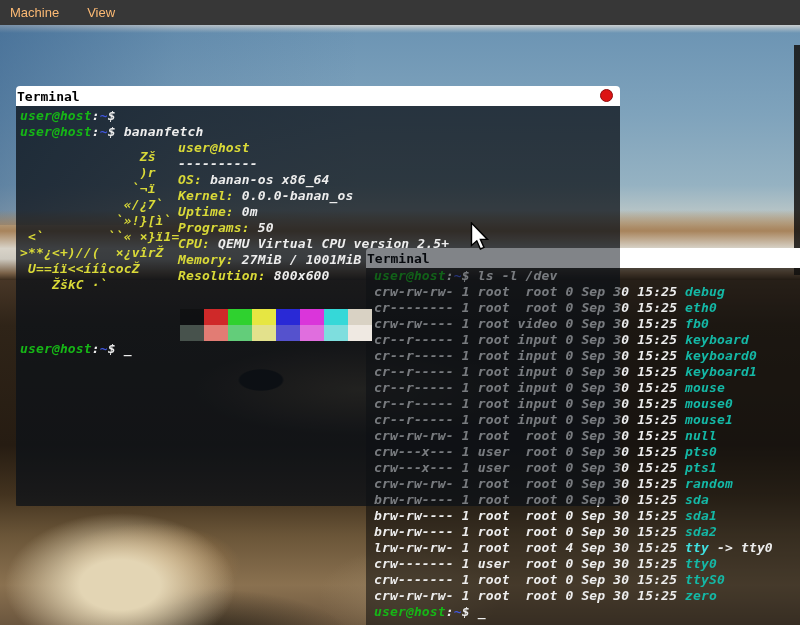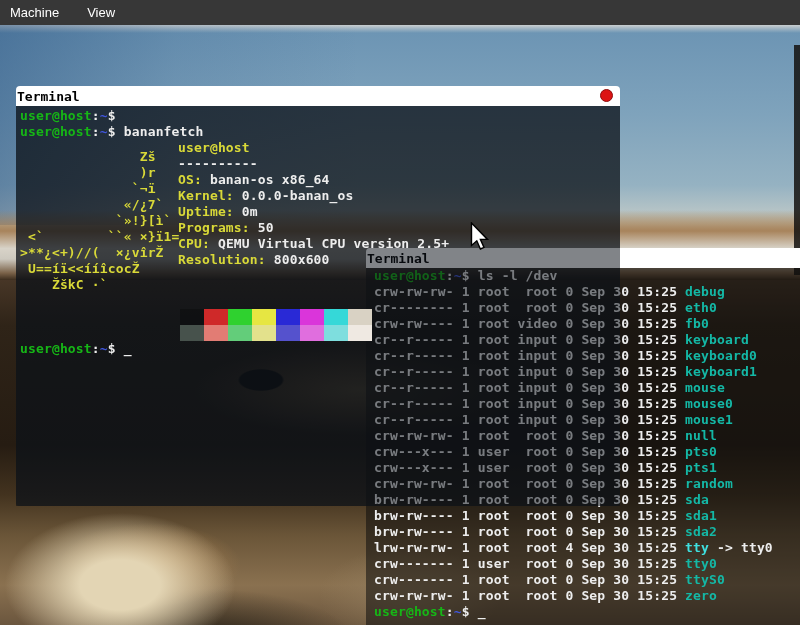--- a/index.html
+++ b/index.html
@@ -1,18 +1,18 @@
 <!DOCTYPE html>
 <html><head>
 <meta charset="utf-8">
 <style>
   html,body{margin:0;padding:0;background:#222;}
   .screen{position:relative;width:800px;height:625px;overflow:hidden;font-family:"Liberation Sans",sans-serif;}
   .menubar{position:absolute;left:0;top:0;width:800px;height:25px;background:#373737;display:flex;align-items:center;gap:28px;padding-left:10px;box-sizing:border-box;}
-  .menubar span{color:#ffffff;font-size:13px;cursor:default;text-align:center;}
+  .menubar span{color:#fdba74;font-size:13px;cursor:default;text-align:center;}
   .desktop{position:absolute;left:0;top:25px;width:800px;height:600px;overflow:hidden;}
   .photo{position:absolute;inset:0;
     background:
       linear-gradient(rgba(10,14,18,0.5),rgba(10,14,18,0.5)) 16px 81px / 604px 400px no-repeat,
       linear-gradient(rgba(20,18,16,0.85),rgba(20,18,16,0.85)) 794px 20px / 6px 230px no-repeat,
       radial-gradient(ellipse closest-side,#0d0b08 68%,rgba(13,11,8,0) 75%) 230px 340px / 62px 30px no-repeat,
       radial-gradient(ellipse closest-side,rgba(130,108,74,0.70),rgba(130,108,74,0) 70%) 120px 300px / 480px 130px no-repeat,
       radial-gradient(ellipse closest-side,#e3d5b4 25%,rgba(227,213,180,0) 72%) -40px 460px / 320px 200px no-repeat,
       radial-gradient(ellipse closest-side,rgba(185,142,88,0.9),rgba(185,142,88,0) 70%) 20px 480px / 260px 120px no-repeat,
       radial-gradient(ellipse closest-side,rgba(150,128,96,0.8),rgba(150,128,96,0) 70%) 280px 500px / 260px 140px no-repeat,
@@ -23,21 +23,21 @@
   }
   .window{position:absolute;}
   .titlebar{height:20px;background:#ffffff;border-radius:4px 4px 0 0;position:relative;display:flex;align-items:center;}
   .titlebar .title{font-family:"DejaVu Sans Mono",monospace;font-weight:bold;font-size:13px;color:#000;padding-left:1px;}
   .close-btn{position:absolute;right:7px;top:3px;width:13px;height:13px;border-radius:50%;background:#dc1414;border:1px solid #8f0d0d;box-sizing:border-box;}
   .content{font-family:"DejaVu Sans Mono",monospace;font-weight:bold;font-size:13px;line-height:16px;letter-spacing:.15px;color:#ededed;}
   .t1{left:16px;top:61px;width:604px;z-index:10;}
   .t1 .content{height:400px;background:rgba(14,19,26,0.52);border-radius:0 0 3px 3px;padding:2px 0 0 4px;box-sizing:border-box;}
   .t2{left:366px;top:223px;width:604px;z-index:2;}
   .t2 .content{height:400px;background:rgba(12,12,12,0.55);padding:0 0 0 8px;box-sizing:border-box;}
-  pre,.line{margin:0;white-space:pre;}
+  pre,.line{margin:0;white-space:pre;font-style:italic;}
   .p-user{color:#16b616;}
   .p-colon,.p-dollar{color:#ededed;}
   .p-tilde{color:#4056dd;}
   .yel{color:#d9d938;}
   .fname{color:#14b8a6;margin-top:40px;}
   .cyan{color:#3fe0e0;}
   .meta,.val,.suffix{color:#ededed;}
   .fetch{display:flex;}
   .fetch .art{width:158px;color:#d9d938;margin-top:9px;}
   .palette{margin-left:160px;width:192px;}
@@ -110,20 +110,21 @@
  U==íï&lt;&lt;ííîcocŽ
     ŽškC ·`</pre>
           <div id="fetch-info">
               <pre class="line"><span class="yel">user@host</span><span class="val"></span></pre>
               <pre class="line"><span class="yel"></span><span class="val">----------</span></pre>
               <pre class="line"><span class="yel">OS:</span><span class="val"> banan-os x86_64</span></pre>
               <pre class="line"><span class="yel">Kernel:</span><span class="val"> 0.0.0-banan_os</span></pre>
               <pre class="line"><span class="yel">Uptime:</span><span class="val"> 0m</span></pre>
               <pre class="line"><span class="yel">Programs:</span><span class="val"> 50</span></pre>
               <pre class="line"><span class="yel">CPU:</span><span class="val"> QEMU Virtual CPU version 2.5+</span></pre>
+              <pre class="line"><span class="yel">Memory:</span><span class="val"> 27MiB / 1001MiB</span></pre>
               <pre class="line"><span class="yel">Resolution:</span><span class="val"> 800x600</span></pre>
             </div>
         </div>
         <div class="blank"></div>
         <div class="palette">
           <div class="prow" id="palette-row1">
               <div class="pcell" style="background: rgba(0, 0, 0, 0.25);"></div>
               <div class="pcell" style="background: rgb(207, 41, 41);"></div>
               <div class="pcell" style="background: rgb(47, 209, 47);"></div>
               <div class="pcell" style="background: rgb(230, 230, 66);"></div>

